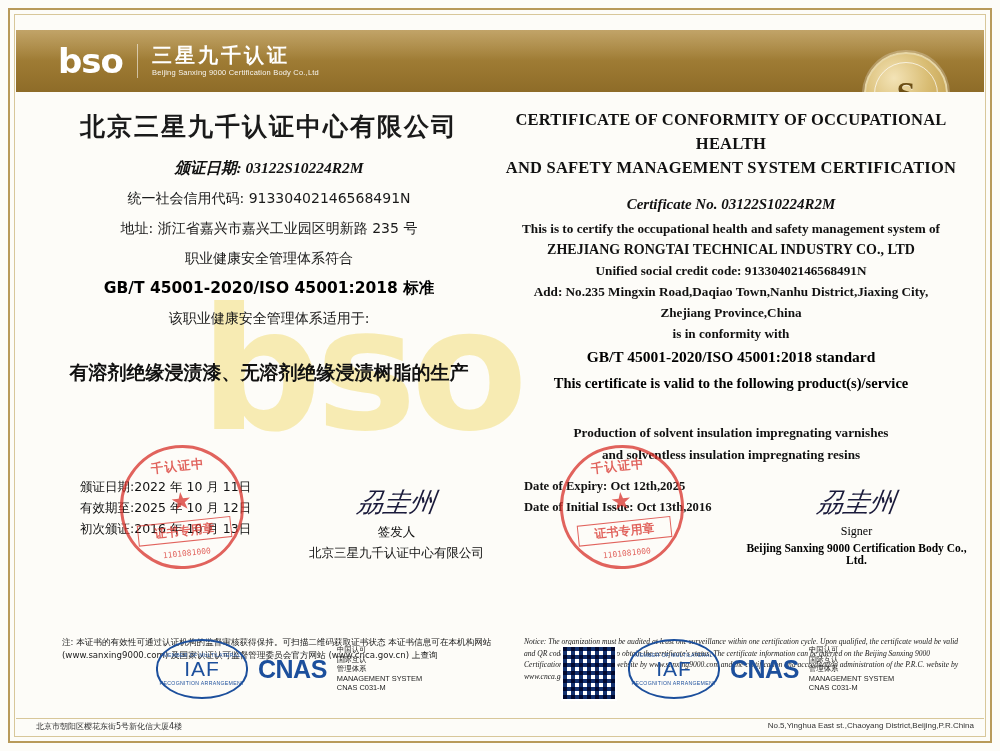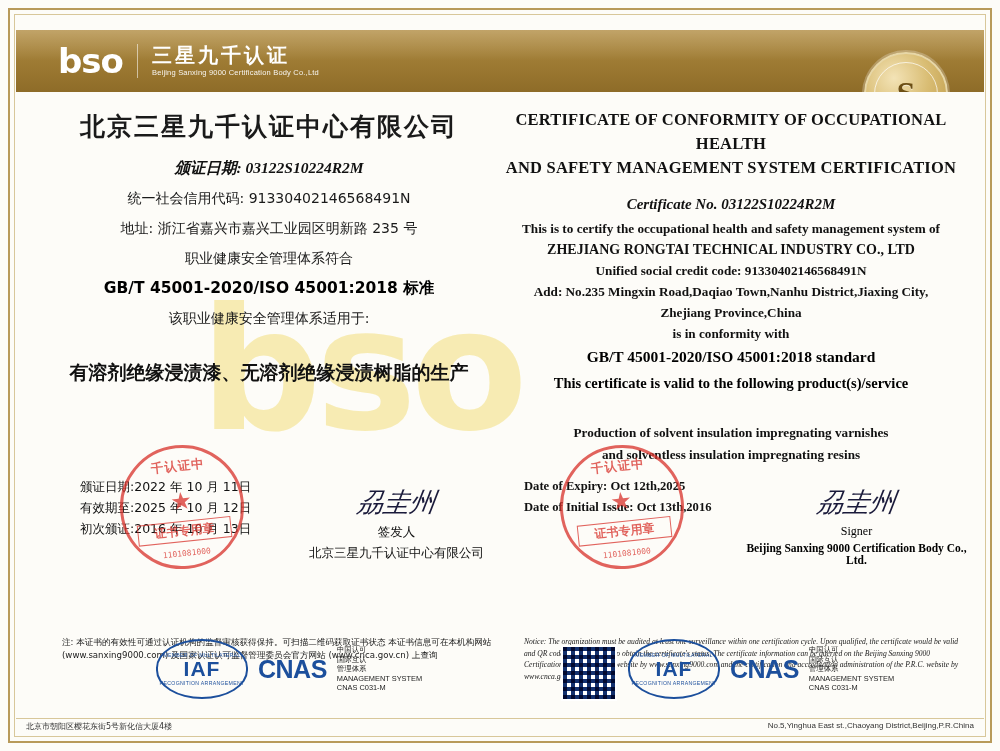--- a/index.html
+++ b/index.html
@@ -223,40 +223,40 @@
       repeating-linear-gradient(0deg,#12306e 0 4px,#fff 4px 8px);
     background-blend-mode:multiply;
     border:2px solid #fff;
   }
   .iaf{
     width:88px;height:56px;border:2px solid #1c4f9c;border-radius:50%/48%;
     display:flex;flex-direction:column;align-items:center;justify-content:center;
     color:#1c4f9c;
   }
   .iaf .top{font-family:"Liberation Sans",sans-serif;font-size:5.2px;letter-spacing:.3px;}
-  .iaf .mid{font-family:"Liberation Sans",sans-serif;font-weight:bold;font-size:21px;line-height:22px;letter-spacing:1px;}
+  .iaf .mid{font-family:"Liberation Sans",sans-serif;font-weight:normal;font-size:21px;line-height:22px;letter-spacing:1px;}
   .iaf .bot{font-family:"Liberation Sans",sans-serif;font-size:5.2px;letter-spacing:.3px;}
   .cnas{
     display:flex;flex-direction:column;justify-content:center;
   }
   .cnas .mark{
     font-family:"Liberation Sans",sans-serif;font-weight:bold;font-size:25px;color:#1c4f9c;
     line-height:26px;letter-spacing:-.5px;
   }
   .cnas-txt{
     font-family:"DejaVu Sans", sans-serif;
     font-size:7.4px;line-height:9.5px;color:#1a1a1a;
   }
   .cnas-txt .en{font-family:"Liberation Sans",sans-serif;font-size:7.4px;}
   
   .footer{
     position:absolute;left:18px;right:18px;bottom:14px;height:16px;
     font-size:8px;color:#333;
   }
-  .footer .l{position:absolute;left:8px;top:0;font-family:"DejaVu Sans", sans-serif;font-size:8px;}
+  .footer .l{position:absolute;left:18px;top:0;font-family:"DejaVu Sans", sans-serif;font-size:8px;}
   .footer .r{position:absolute;right:8px;top:0;font-family:"Liberation Sans", sans-serif;font-size:8px;}
   .bottom-rule{
     position:absolute;left:16px;right:16px;bottom:32px;height:1px;background:#d8c79a;
   }
 </style>
 </head>
 <body>
 
 <div class="page">
 

